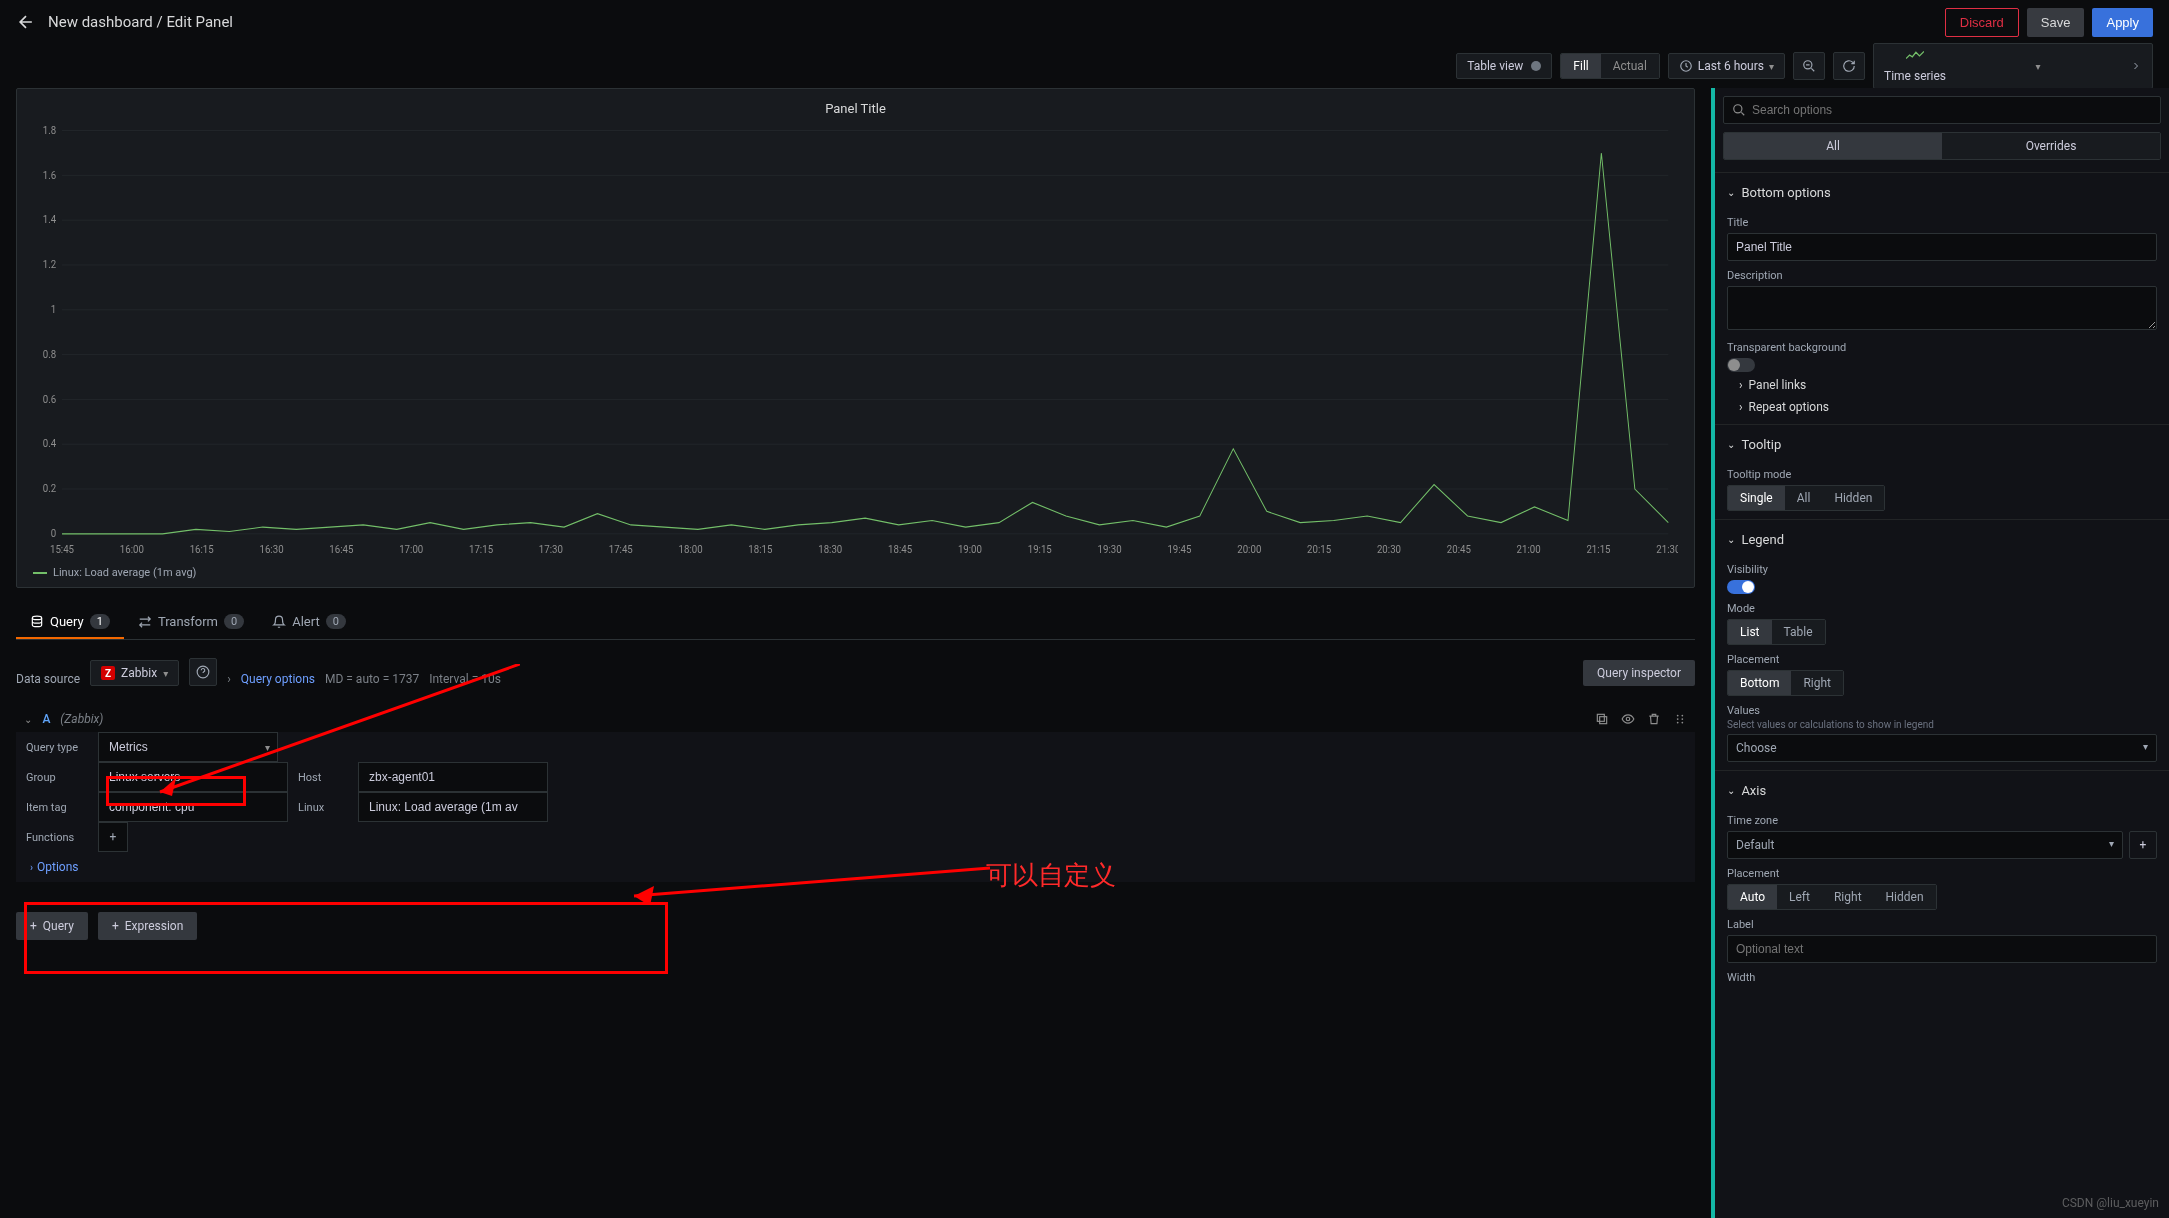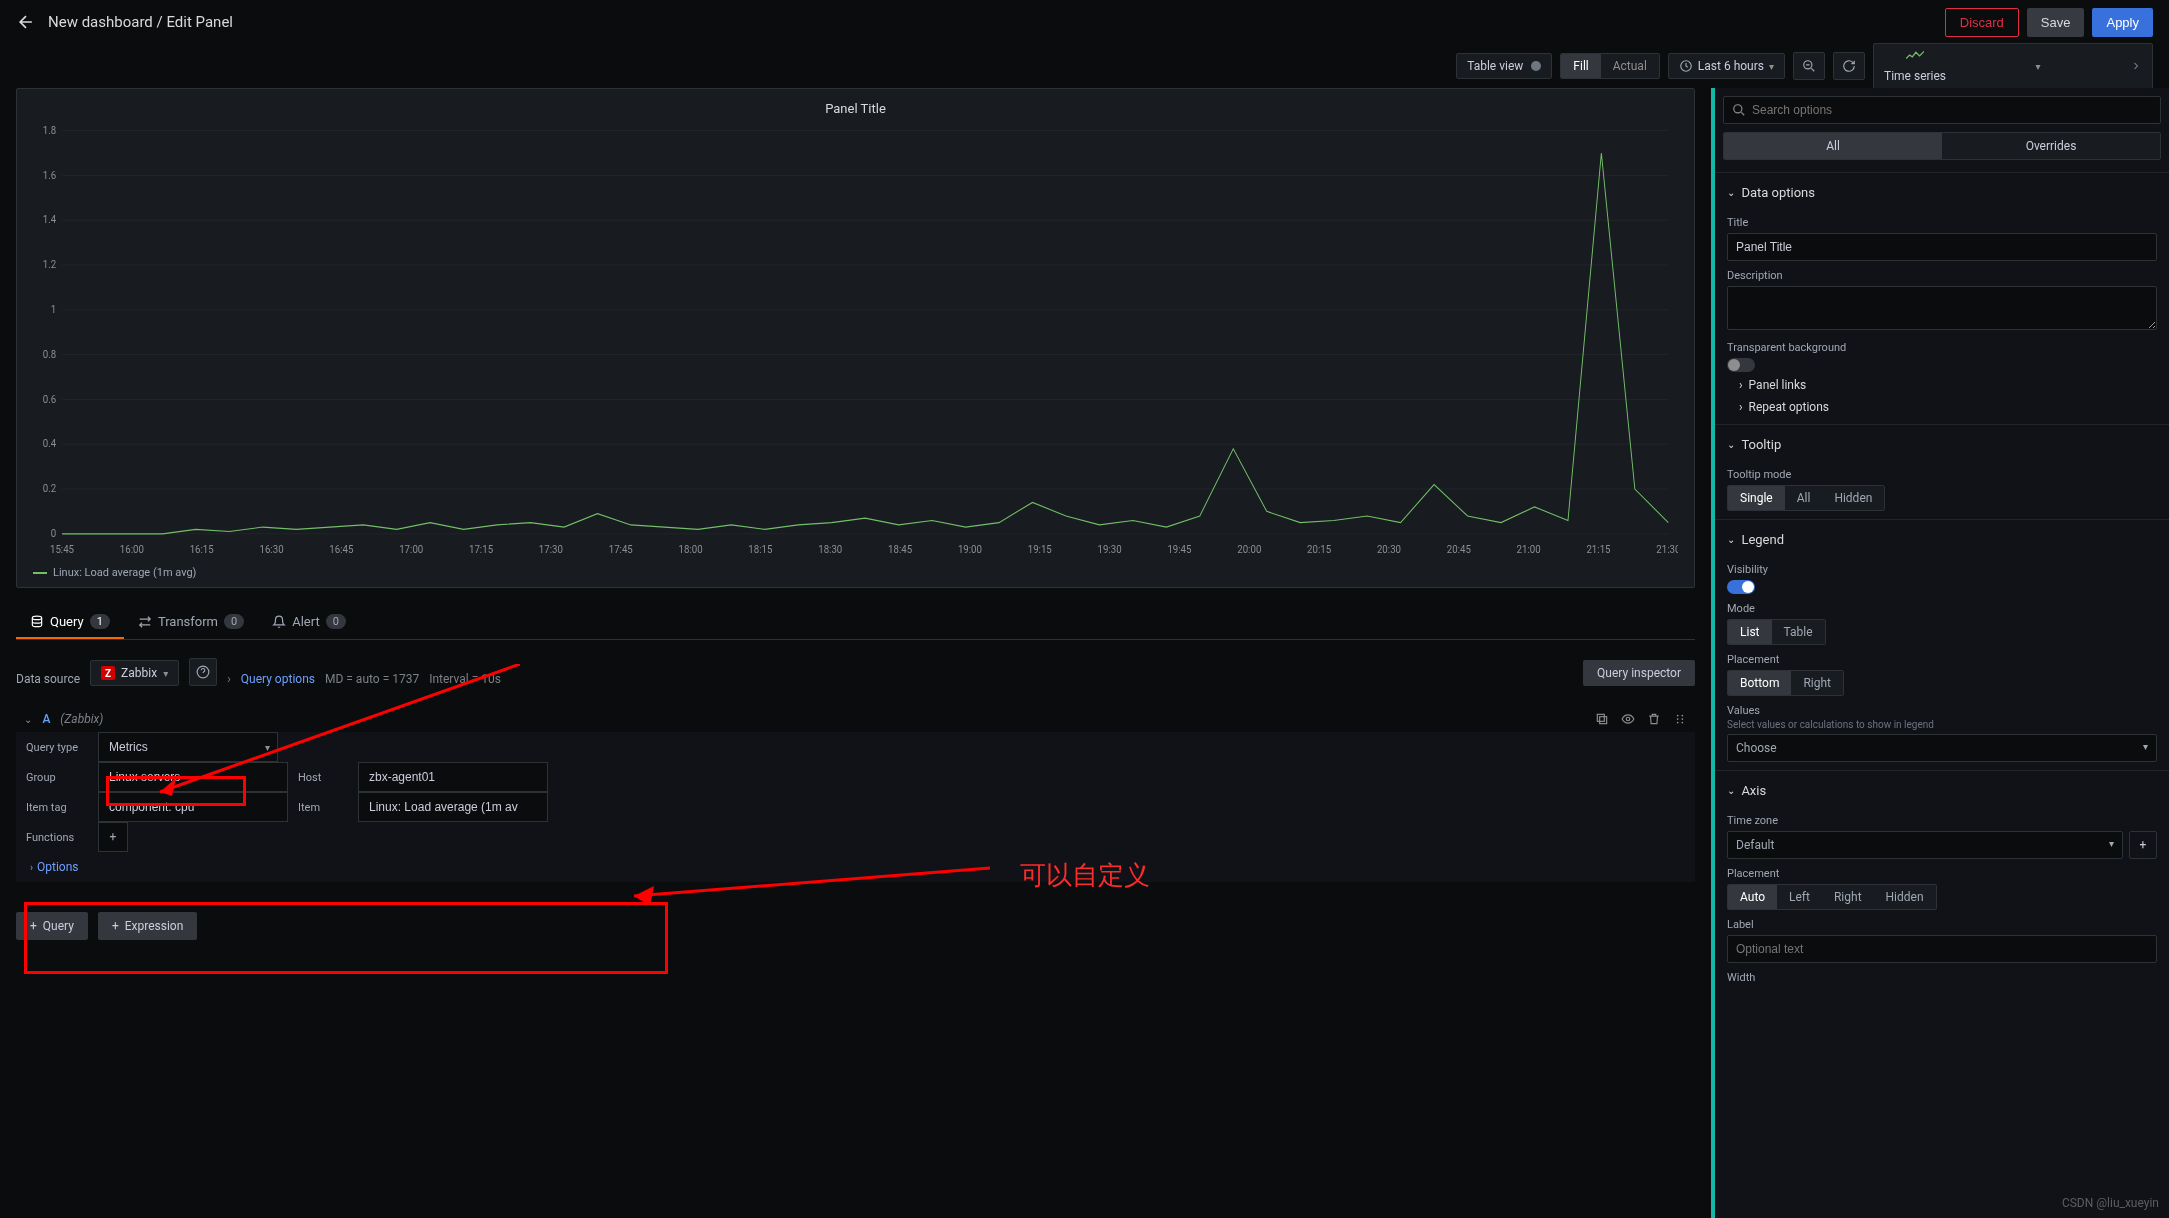--- a/index.html
+++ b/index.html
@@ -317,21 +317,21 @@
           </div>
           <div class="form-row">
             <div class="form-label">Group</div>
             <input class="form-input" style="width: 190px;" value="Linux servers">
             <div class="form-label2">Host</div>
             <input class="form-input" style="width: 190px;" value="zbx-agent01">
           </div>
           <div class="form-row">
             <div class="form-label">Item tag</div>
             <input class="form-input" style="width: 190px;" value="component: cpu">
-            <div class="form-label2">Item</div>
+            <div class="form-label2">Linux</div>
             <input class="form-input" style="width: 190px;" value="Linux: Load average (1m av">
           </div>
           <div class="form-row">
             <div class="form-label">Functions</div>
             <div class="add-fn">+</div>
           </div>
           <div class="options-row">
             <div class="options-toggle">
               <span style="font-size:10px">›</span>
               <span>Options</span>
@@ -354,40 +354,40 @@
       <div class="annot-red-box" style="left:106px; top:688px; width:140px; height:30px;"></div>
       <div class="annot-red-box" style="left:24px; top:814px; width:644px; height:72px;"></div>
       <svg class="annot-arrow" style="left:150px; top:576px; width:370px; height:140px;" viewBox="0 0 370 140">
         <line x1="370" y1="0" x2="10" y2="128" stroke="#ff0000" stroke-width="3"></line>
         <polygon points="10,128 26,114 22,132" fill="#ff0000"></polygon>
       </svg>
       <svg class="annot-arrow" style="left:620px; top:776px; width:370px; height:40px;" viewBox="0 0 370 40">
         <line x1="370" y1="4" x2="14" y2="32" stroke="#ff0000" stroke-width="3"></line>
         <polygon points="14,32 34,22 30,42" fill="#ff0000"></polygon>
       </svg>
-      <div class="annot-text" style="left:1020px; top:770px;">可以自定义</div>
+      <div class="annot-text" style="left:986px; top:770px;">可以自定义</div>
     </div>
 
     <div class="right-pane">
       <div class="search-box">
         <svg width="14" height="14" viewBox="0 0 24 24" fill="none" stroke="#8e8e8e" stroke-width="2">
             <circle cx="10" cy="10" r="7"></circle>
             <path d="M21 21l-5-5"></path>
           </svg>
         <input placeholder="Search options" style="">
       </div>
       <div class="tab-switch">
         <div class="ts active">All</div>
         <div class="ts">Overrides</div>
       </div>
 
       <div class="section">
         <div class="section-header">
             <span class="chev">⌄</span>
-            <span>Data options</span>
+            <span>Bottom options</span>
           </div>
         <div class="field-label">Title</div>
         <input class="text-input" value="Panel Title" style="">
         <div class="field-label">Description</div>
         <textarea class="textarea" style=""></textarea>
         <div class="field-label">Transparent background</div>
         <div class="switch"></div>
         <div class="sub-link">
             <span class="chev">›</span>
             <span>Panel links</span>

